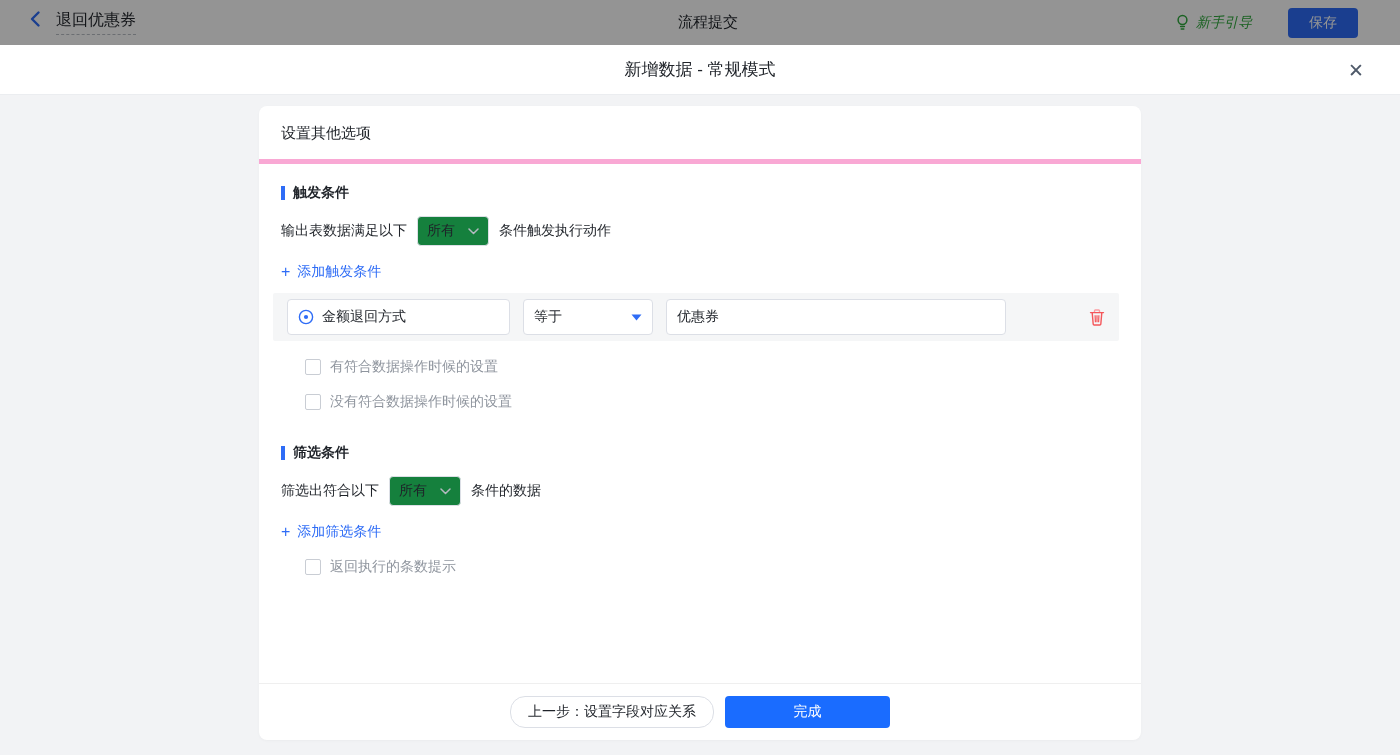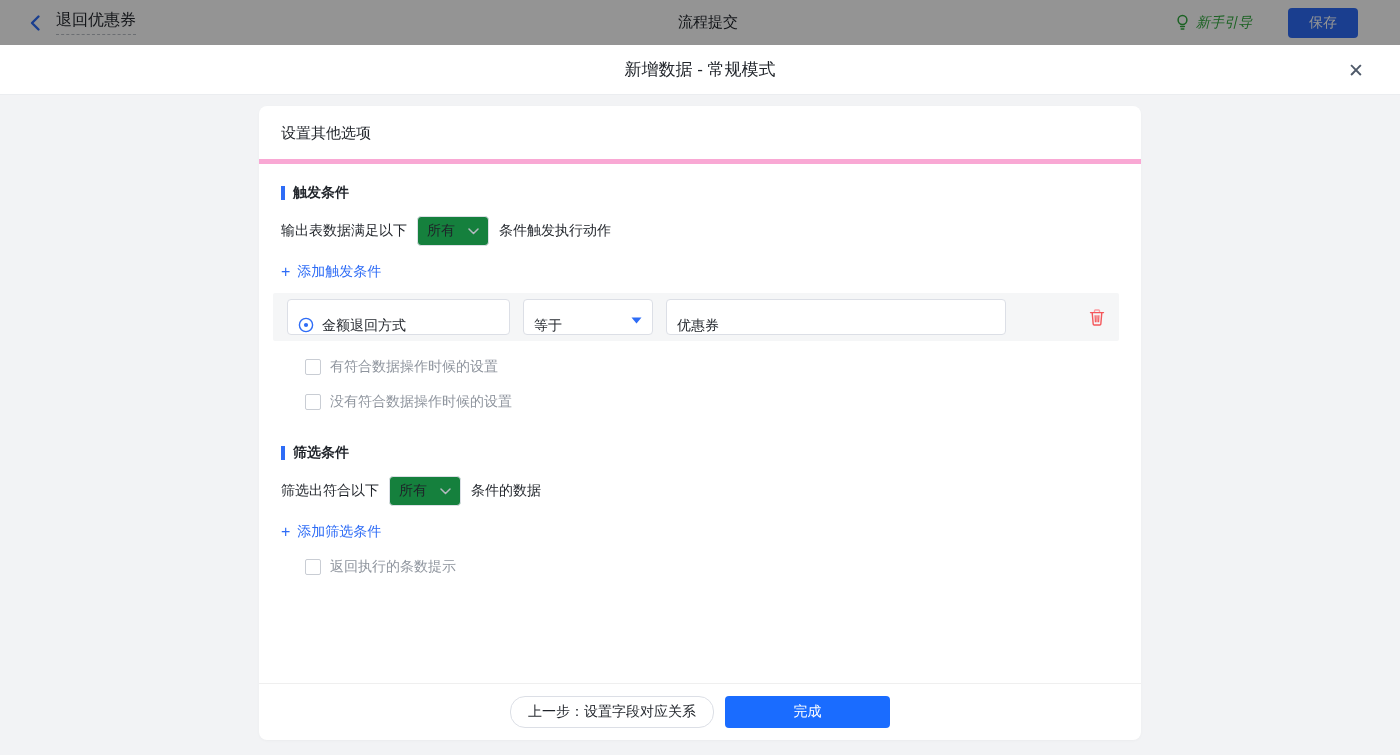--- a/index.html
+++ b/index.html
@@ -11,21 +11,21 @@
 
   
   .topbar {
     position:absolute; top:0; left:0; width:1400px; height:45px;
     background:#ffffff; display:flex; align-items:center; padding:0 42px 0 28px;
   }
   .topbar-dim {
     position:absolute; top:0; left:0; width:1400px; height:45px;
     background:rgba(0,0,0,0.42); z-index:5; pointer-events:none;
   }
-  .back-group { display:flex; align-items:center; gap:14px; }
+  .back-group { display:flex; align-items:flex-start; gap:14px; }
   .back-btn { display:flex; align-items:center; cursor:pointer; }
   .flow-name { font-size:16px; color:#1f2329; padding-bottom:3px; border-bottom:1px dashed #b9bdc4; }
   .topbar-center {
     position:absolute; left:16px; right:0; text-align:center; font-size:15px; color:#1f2329;
   }
   .topbar-right { margin-left:auto; display:flex; align-items:center; gap:36px; position:relative; z-index:1; }
   .guide { display:flex; align-items:center; gap:6px; color:#2ea93c; cursor:pointer; font-size:14px;font-style:italic; }
   .save-btn {
     background:#2e6cf6; color:#fff; border:none; border-radius:4px;
     height:30px; width:70px; font-size:14px; cursor:pointer;
@@ -73,21 +73,21 @@
     color:#2e6cf6; cursor:pointer; font-size:14px; width:max-content;
   }
   .plus { font-size:16px; line-height:1; }
 
   .condition-strip {
     margin:12px 0 0 -8px; width:846px; background:#f5f6f7; border-radius:2px;
     display:flex; align-items:center; padding:9px 14px; gap:13px; height:48px;
   }
   .cond-input {
     background:#fff; border:1px solid #dcdfe6; border-radius:4px; height:30px;
-    display:flex; align-items:flex-start; padding:17px 10px; gap:8px; color:#1f2329;
+    display:flex; align-items:center; padding:17px 10px; gap:8px; color:#1f2329;
   }
   .cond-field { width:223px; }
   .cond-op { width:130px; justify-content:space-between; cursor:pointer; }
   .cond-value { width:340px; }
   .trash-btn { margin-left:auto; background:none; border:none; cursor:pointer; display:flex; align-items:center; }
 
   .check-row { display:flex; align-items:center; gap:9px; margin-top:17px; cursor:default;padding-left:24px; }
   .check-row:first-of-type { margin-top:19px; }
   .checkbox {
     width:16px; height:16px; border:1px solid #c9cdd4; border-radius:2px; background:#fff; cursor:pointer; flex:none;

